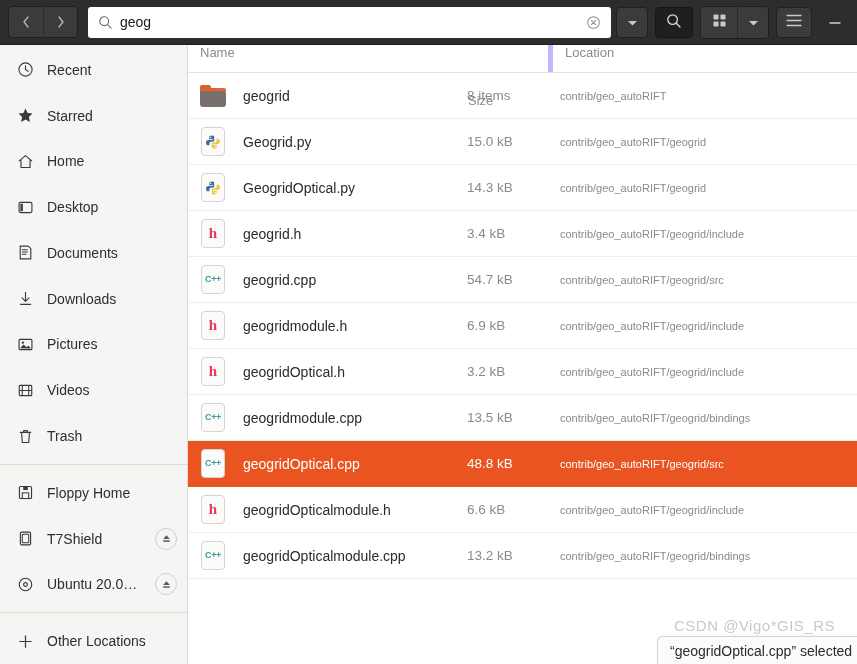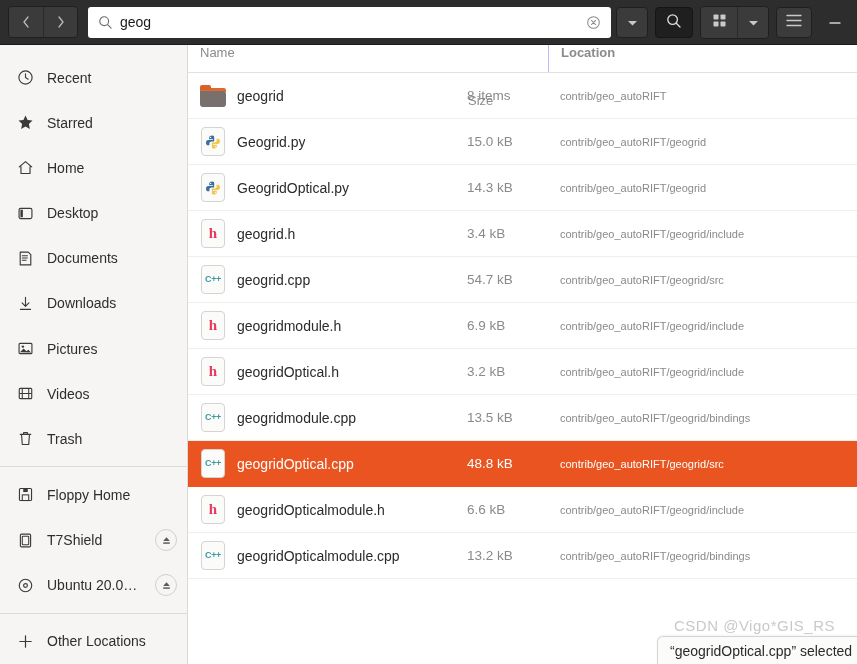--- a/index.html
+++ b/index.html
@@ -73,21 +73,21 @@
   }
 
   
   .body { flex:1 1 auto; display:flex; min-height:0; }
 
   
   .sidebar {
     width:188px; flex:0 0 188px;
     background:#f6f5f4;
     border-right:1px solid #dcdad5;
-    padding-top:10px;
+    padding-top:2px;
     overflow:hidden;
     display:flex; flex-direction:column;
   }
   .side-item {
     height:46px; display:flex; align-items:center;
     padding:0 10px 0 16px; gap:13px;
     color:#2e2e2e; font-size:14px;
   }
   .side-item .sicon { flex:0 0 18px; width:18px; height:18px; display:flex; align-items:center; justify-content:center; color:#3a3a3a;}
   .side-item .slabel { flex:1 1 auto; white-space:nowrap; overflow:hidden; text-overflow:ellipsis; }
@@ -103,30 +103,30 @@
   .list-header {
     height:28px; flex:0 0 28px;
     display:flex; align-items:stretch;
     border-bottom:1px solid #e3e1de;
     background:#ffffff;
     font-size:13px; color:#8b8b8b;
   }
   .hcell { display:flex; align-items:flex-start; padding-left:12px; }
   .hcell.name { width:267px; flex:0 0 267px; }
   .hcell.size { width:93px; flex:0 0 93px; border-left:1px solid #e3e1de;margin-top:48px; }
-  .hcell.loc  { flex:1 1 auto; border-left:1px solid #c4b5fd;font-weight:bold; }
+  .hcell.loc  { flex:1 1 auto; border-left:5px solid #c4b5fd; }
 
   .rows { flex:1 1 auto; overflow:hidden; }
   .row {
     height:46px; display:flex; align-items:center;
     border-bottom:1px solid #efeeec;
     font-size:14px; color:#2b2b2b;
   }
   .row.selected { background:#e95420; color:#ffffff; border-bottom-color:#e95420; }
-  .cell-name { width:267px; flex:0 0 267px; display:flex; align-items:center; padding-left:12px; gap:11px; min-width:0;}
+  .cell-name { width:267px; flex:0 0 267px; display:flex; align-items:center; padding-left:12px; gap:17px; min-width:0;}
   .cell-name .fname { white-space:nowrap; overflow:hidden; text-overflow:ellipsis; }
   .cell-size { width:93px; flex:0 0 93px; padding-left:12px; color:#8a8a8a; font-size:13.5px;}
   .row.selected .cell-size { color:#ffffff; }
   .cell-loc  { flex:1 1 auto; padding-left:12px; color:#8a8a8a; font-size:11px; white-space:nowrap; overflow:hidden; text-overflow:ellipsis;}
   .row.selected .cell-loc { color:#ffffff; }
 
   
   .ficon { flex:0 0 26px; width:26px; height:30px; position:relative; display:flex; align-items:center; justify-content:center;}
   .doc-tile {
     width:24px; height:29px; border-radius:4px;

